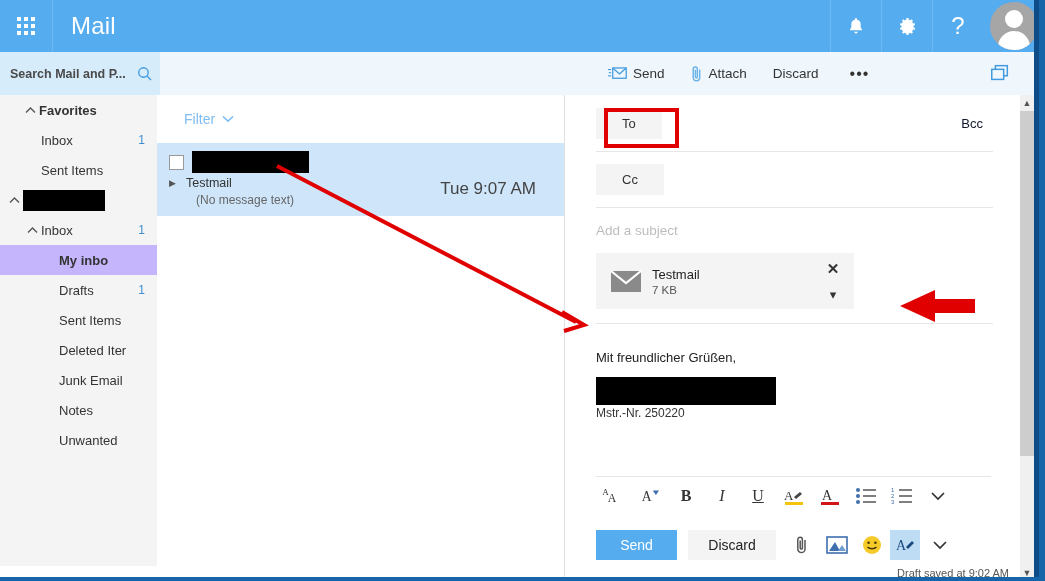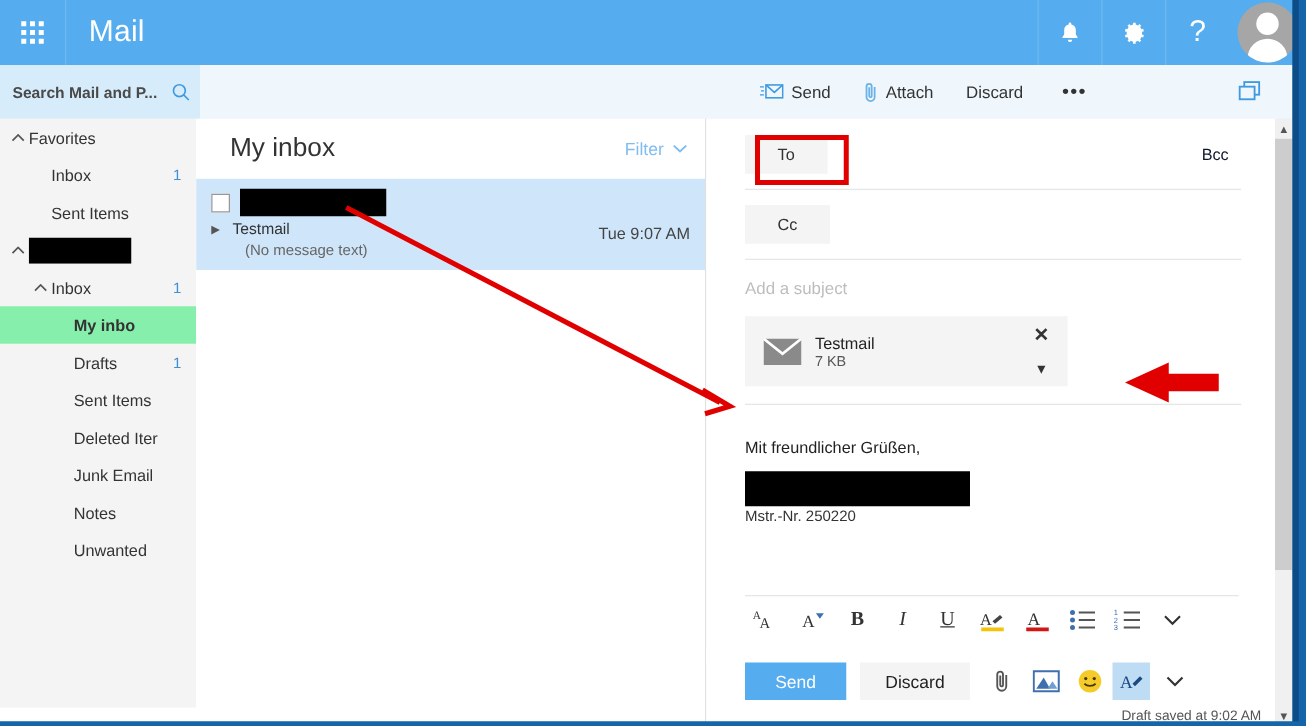--- a/index.html
+++ b/index.html
@@ -32,35 +32,35 @@
   .compose-tools{position:absolute;left:595px;top:0;height:43px;display:flex;align-items:center;gap:0;}
   .ct{display:flex;align-items:center;gap:6px;padding:0 13px;height:43px;cursor:pointer;font-size:13.5px;color:#333;}
   .popout{position:absolute;right:34px;top:10px;cursor:pointer;}
 
   
   .sidebar{position:absolute;left:0;top:95px;width:157px;height:471px;background:#f4f4f4;overflow:hidden;}
   .nav-item{height:30px;display:flex;align-items:center;font-size:13px;color:#333;cursor:pointer;position:relative;white-space:nowrap;}
   .nav-item .chev{width:13px;flex:0 0 13px;display:flex;align-items:center;justify-content:center;margin-right:2px;}
   .nav-item .lbl{flex:1;overflow:hidden;}
   .nav-item .cnt{color:#3f8fd1;font-size:12px;padding-right:12px;}
-  .nav-item.sel{background:#86efac;font-weight:bold;}
+  .nav-item.sel{background:#c4b5fd;font-weight:bold;}
   .redact{background:#000;display:inline-block;height:17px;vertical-align:middle;}
 
   
   .list{position:absolute;left:157px;top:95px;width:407px;height:486px;background:#fff;border-right:1px solid #e0e0e0;}
   .list-head{height:48px;display:flex;align-items:center;padding:0 14px 0 27px;box-sizing:border-box;}
   .list-title{font-size:21px;color:#333;flex:1;}
   .filter{color:#7fbdf0;font-size:14px;display:flex;align-items:center;gap:7px;cursor:pointer;}
   .msg{background:#cfe6fa;padding:8px 12px 12px 12px;box-sizing:border-box;position:relative;cursor:pointer;height:73px;}
   .msg-row1{display:flex;align-items:center;gap:8px;}
   .msg-check{width:15px;height:15px;background:#fff;border:1px solid #999;box-sizing:border-box;cursor:pointer;flex:0 0 15px;}
   .msg-sub{display:flex;align-items:center;gap:7px;margin-top:3px;padding-left:0;}
   .tri{width:10px;flex:0 0 10px;color:#555;font-size:9px;}
   .msg-subject{font-size:12.5px;color:#333;}
-  .msg-time{position:absolute;right:12px;top:36px;font-size:13px;color:#444;}
+  .msg-time{position:absolute;right:28px;top:36px;font-size:17px;color:#444;}
   .msg-preview{font-size:12px;color:#666;padding-left:27px;margin-top:3px;}
 
   
   .compose{position:absolute;left:565px;top:95px;width:456px;height:434px;background:#fff;overflow:hidden;}
   .field-row{position:relative;height:55px;border-bottom:1px solid #e6e6e6;margin:0 28px 0 31px;display:flex;align-items:center;}
   .chip{background:#f4f4f4;padding:8px 26px;font-size:13px;color:#333;cursor:text;}
   .bcc{position:absolute;right:10px;font-size:13px;color:#0f172a;cursor:pointer;}
   .subject{margin:0 28px 0 31px;height:45px;display:flex;align-items:center;color:#bdbdbd;font-size:13.5px;cursor:text;}
   .body-area{margin:0 28px 0 31px;position:relative;}
   .attach-card{background:#f4f4f4;width:258px;height:56px;display:flex;align-items:center;padding:0 10px;box-sizing:border-box;position:relative;}
@@ -175,45 +175,45 @@
 
     <div class="popout">
       <svg width="22" height="22" viewBox="0 0 24 24">
           <rect x="7" y="4" width="13" height="11" fill="none" stroke="#3f9ae0" stroke-width="1.6"></rect>
           <rect x="3" y="8" width="13" height="11" fill="#eff6fc" stroke="#3f9ae0" stroke-width="1.6"></rect>
         </svg>
     </div>
   </div>
 
   <div class="sidebar" id="sidebar">
+      <div class="nav-item" style="padding-left: 24px; font-weight: bold;">
+        <span class="chev">
+          <svg width="11" height="7" viewBox="0 0 11 7">
+            <polyline points="1,5.5 5.5,1 10,5.5" fill="none" stroke="#555" stroke-width="1.4"></polyline>
+          </svg>
+        </span>
+        <span class="lbl">Favorites</span>
+        <span class="cnt"></span>
+      </div>
+      <div class="nav-item" style="padding-left: 26px;">
+        <span class="chev"></span>
+        <span class="lbl">Inbox</span>
+        <span class="cnt">1</span>
+      </div>
+      <div class="nav-item" style="padding-left: 26px;">
+        <span class="chev"></span>
+        <span class="lbl">Sent Items</span>
+        <span class="cnt"></span>
+      </div>
       <div class="nav-item" style="padding-left: 8px;">
         <span class="chev">
           <svg width="11" height="7" viewBox="0 0 11 7">
             <polyline points="1,5.5 5.5,1 10,5.5" fill="none" stroke="#555" stroke-width="1.4"></polyline>
           </svg>
         </span>
-        <span class="lbl">Favorites</span>
-        <span class="cnt"></span>
-      </div>
-      <div class="nav-item" style="padding-left: 26px;">
-        <span class="chev"></span>
-        <span class="lbl">Inbox</span>
-        <span class="cnt">1</span>
-      </div>
-      <div class="nav-item" style="padding-left: 26px;">
-        <span class="chev"></span>
-        <span class="lbl">Sent Items</span>
-        <span class="cnt"></span>
-      </div>
-      <div class="nav-item" style="padding-left: 8px;">
-        <span class="chev">
-          <svg width="11" height="7" viewBox="0 0 11 7">
-            <polyline points="1,5.5 5.5,1 10,5.5" fill="none" stroke="#555" stroke-width="1.4"></polyline>
-          </svg>
-        </span>
         <span class="lbl"><span class="redact" style="width:82px;height:21px;"></span></span>
         <span class="cnt"></span>
       </div>
       <div class="nav-item" style="padding-left: 26px;">
         <span class="chev">
           <svg width="11" height="7" viewBox="0 0 11 7">
             <polyline points="1,5.5 5.5,1 10,5.5" fill="none" stroke="#555" stroke-width="1.4"></polyline>
           </svg>
         </span>
         <span class="lbl">Inbox</span>
@@ -251,21 +251,20 @@
       </div>
       <div class="nav-item" style="padding-left: 44px;">
         <span class="chev"></span>
         <span class="lbl">Unwanted</span>
         <span class="cnt"></span>
       </div>
     </div>
 
   <div class="list">
     <div class="list-head">
-      <div class="list-title">My inbox</div>
       <div class="filter">
         <span>Filter</span>
         <svg width="12" height="8" viewBox="0 0 12 8">
             <polyline points="1,1.5 6,6.2 11,1.5" fill="none" stroke="#7fbdf0" stroke-width="1.6"></polyline>
           </svg>
       </div>
     </div>
     <div class="msg">
       <div class="msg-row1">
         <div class="msg-check"></div>

